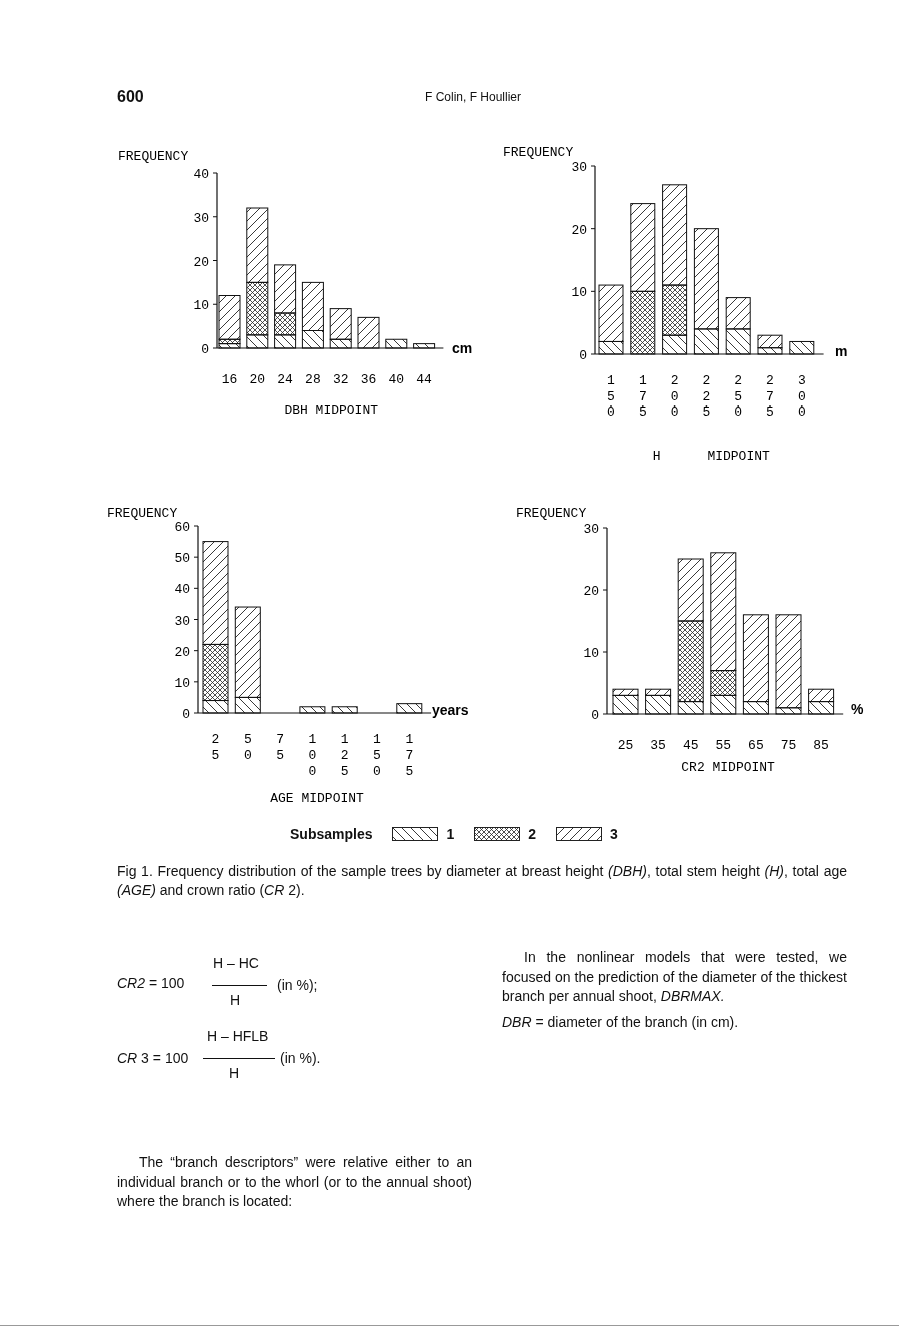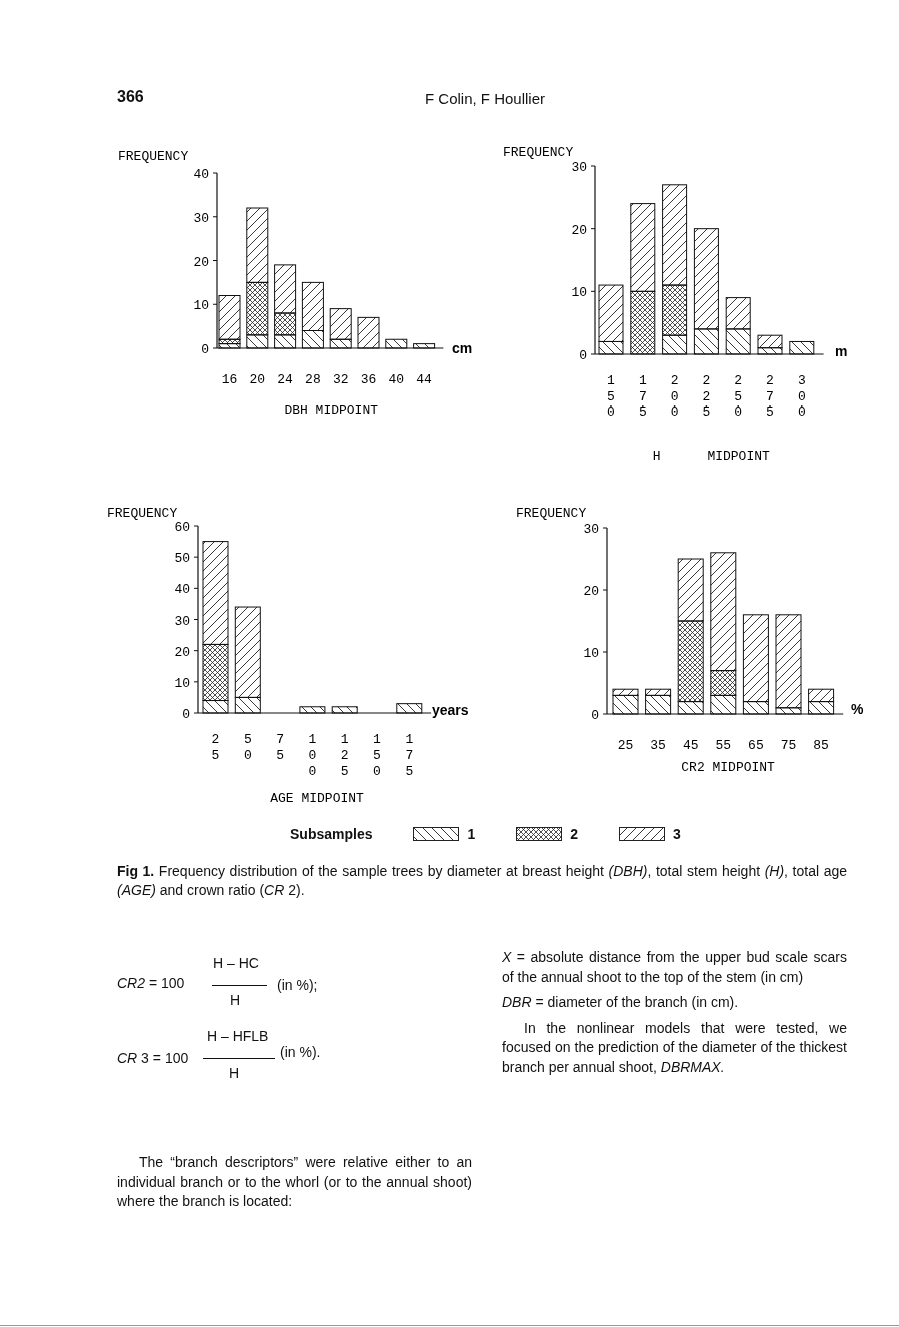--- a/index.html
+++ b/index.html
@@ -1,38 +1,38 @@
 <!DOCTYPE html>
 <html><head>
 <meta charset="utf-8">
 <style>
   html, body { margin:0; padding:0; background:#ffffff; }
   body { width:899px; height:1327px; position:relative; overflow:hidden; color:#111; font-family:"Liberation Sans", sans-serif; }
   .abs { position:absolute; }
   .header-num { left:117px; top:88px; font-size:16px; font-weight:bold; }
-  .header-auth { left:425px; top:90px; font-size:15px; }
+  .header-auth { left:425px; top:90px; font-size:12px; }
   .chart { position:absolute; }
-  .legend { left:290px; top:826px; font-size:14px; font-weight:bold; display:flex; align-items:center; gap:27px; }
+  .legend { left:290px; top:826px; font-size:14px; font-weight:bold; display:flex; align-items:center; gap:6px; }
   .legend-item { display:flex; align-items:center; gap:8px; margin-left:14px; }
   .caption { left:117px; top:862px; width:730px; font-size:14px; line-height:19px; text-align:justify; }
-  .caption b { font-weight:bold; }
+  .caption b { font-weight:normal; }
   .col { font-size:14px; line-height:19.5px; text-align:justify; }
   .col-right { left:502px; top:948px; width:345px; }
   .frac { position:absolute; font-size:14px; }
   .frac .num, .frac .den { position:absolute; }
   .frac .bar { position:absolute; height:1px; background:#111; }
   .para { margin:0 0 6px 0; }
   .indent { text-indent:22px; }
   i { font-style:italic; }
   .bottom-rule { left:0; top:1325px; width:899px; height:1px; background:#999; }
 </style>
 </head>
 <body>
 
-<div class="abs header-num">366</div>
+<div class="abs header-num">600</div>
 <div class="abs header-auth">F Colin, F Houllier</div>
 
 <div class="chart" id="chart-dbh"></div>
 <div class="chart" id="chart-h"></div>
 <div class="chart" id="chart-age"></div>
 <div class="chart" id="chart-cr2"></div>
 
 <div class="abs legend">
   <span>Subsamples</span>
   <span class="legend-item">
@@ -79,31 +79,30 @@
   <span class="bar" style="left:95px; top:30px; width:55px;"></span>
   <span class="den" style="left:113px; top:37px;">H</span>
   <span class="abs" style="left:160px; top:22px;">(in %);</span>
 </div>
 
 <div class="frac" style="left:117px; top:1028px; width:260px; height:60px;">
   <span class="abs" style="left:0; top:22px;"><i>CR</i><span> 3</span><span> = 100</span></span>
   <span class="num" style="left:90px; top:0;">H – HFLB</span>
   <span class="bar" style="left:86px; top:30px; width:72px;"></span>
   <span class="den" style="left:112px; top:37px;">H</span>
-  <span class="abs" style="left:163px; top:16px;text-align:right;">(in %).</span>
+  <span class="abs" style="left:163px; top:22px;text-align:right;">(in %).</span>
 </div>
 
 <div class="abs col" style="left:117px; top:1112px; width:355px;margin-top:41px;">
   <p class="para indent">The “branch descriptors” were relative either to an individual branch or to the whorl (or to the annual shoot) where the branch is located:</p>
 </div>
 
 <div class="abs col col-right">
-  <p class="para"><i>X</i><span> = absolute distance from the upper bud scale scars of the annual shoot to the top of the stem (in cm)</span></p>
+  <p class="para indent"><span>In the nonlinear models that were tested, we focused on the prediction of the diameter of the thickest branch per annual shoot, </span><i>DBRMAX.</i></p>
   <p class="para"><i>DBR</i><span> = diameter of the branch (in cm).</span></p>
-  <p class="para indent"><span>In the nonlinear models that were tested, we focused on the prediction of the diameter of the thickest branch per annual shoot, </span><i>DBRMAX.</i></p>
 </div>
 
 <div class="abs bottom-rule"></div>
 
 <svg width="899" height="1327" style="position:absolute;left:0;top:0;pointer-events:none">
     <text x="118" y="160" font-size="13" font-family="&quot;Liberation Mono&quot;, monospace">FREQUENCY</text>
     <line x1="217" y1="173" x2="217" y2="348" stroke="#111" stroke-width="1.2"></line>
     <line x1="217" y1="348" x2="443.4" y2="348" stroke="#111" stroke-width="1.2"></line>
     <line x1="213" y1="348" x2="217" y2="348" stroke="#111"></line>
     <text x="209" y="353" text-anchor="end" font-size="13" font-family="&quot;Liberation Mono&quot;, monospace">0</text>

